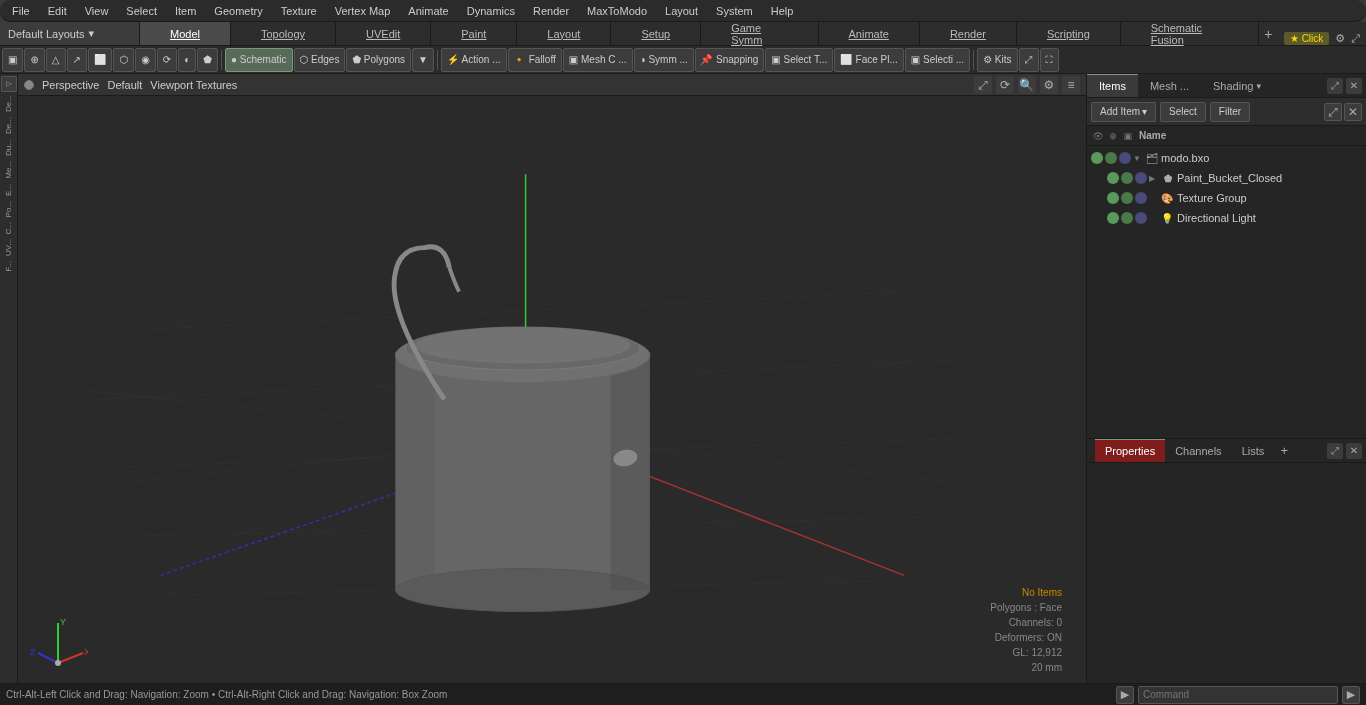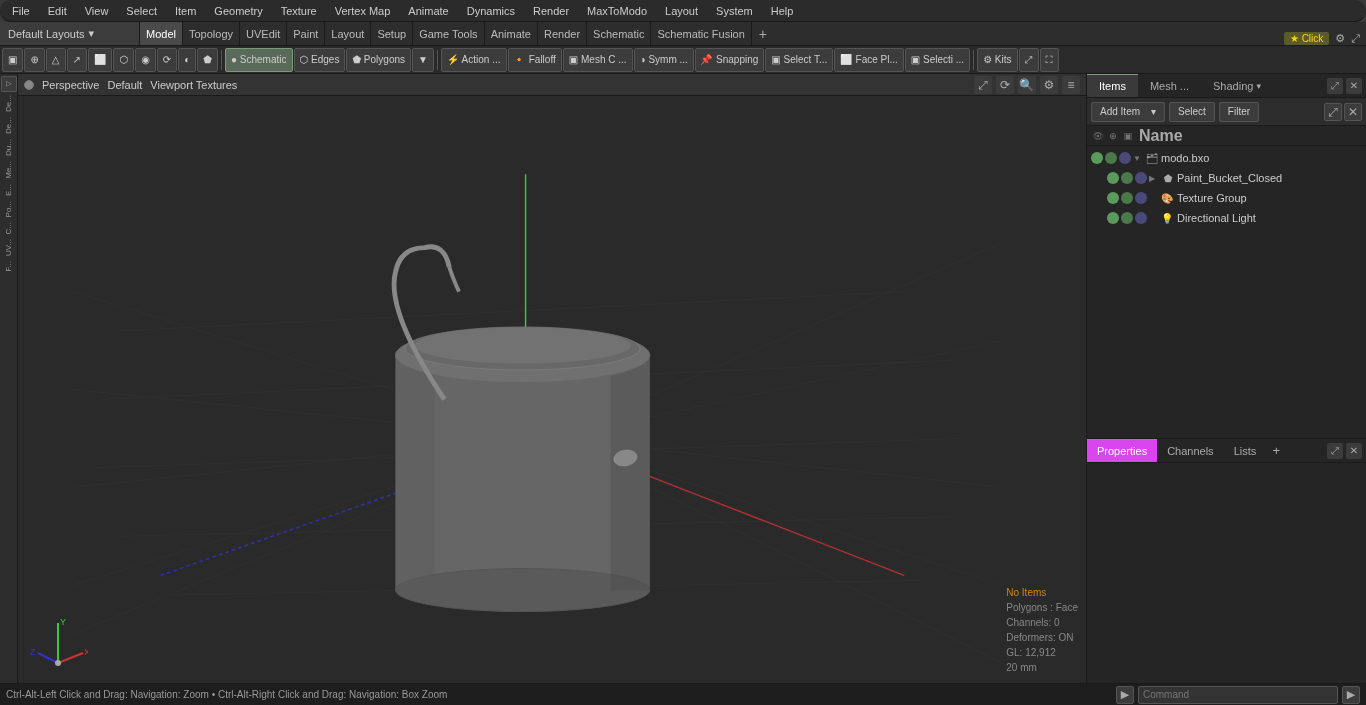--- a/index.html
+++ b/index.html
@@ -45,28 +45,29 @@
       min-width: 140px;
     }
     #layout-dropdown span { margin-right: 4px; }
     .layout-tabs {
       display: flex;
       align-items: center;
       flex: 1;
       height: 100%;
     }
     .layout-tab {
-      padding: 0 6px;
+      padding: 0 30px;
       height: 100%;
       display: flex;
       align-items: center;
       font-size: 11px;
       color: #bbb;
       cursor: pointer;
       border-right: 1px solid #1a1a1a;
+      text-decoration: underline;
     }
     .layout-tab.active {
       background: #4a4a4a;
       color: #fff;
     }
     .layout-tab-add {
       width: 22px;
       height: 22px;
       display: flex;
       align-items: center;
@@ -218,22 +219,22 @@
       flex: 1;
       position: relative;
       background: #2a2a2a;
       overflow: hidden;
     }
 
     
     #viewport-status {
       position: absolute;
       bottom: 8px;
-      right: 8px;
-      text-align: left;
+      right: 24px;
+      text-align: right;
       font-size: 10px;
       color: #888;
       line-height: 1.5;
     }
     #viewport-status .no-items {
       color: #cc8800;
     }
 
     
     #axis-indicator {
@@ -294,21 +295,21 @@
       height: 20px;
       padding: 0 8px;
       background: #3c3c3c;
       border: 1px solid #555;
       border-radius: 2px;
       color: #ccc;
       font-size: 10px;
       cursor: pointer;
       display: flex;
       align-items: center;
-      gap: 11px;
+      gap: 2px;
     }
     .items-toolbar-icon {
       width: 18px;
       height: 18px;
       display: flex;
       align-items: center;
       justify-content: center;
       cursor: pointer;
       color: #aaa;
       font-size: 12px;
@@ -340,21 +341,21 @@
     .col-eye {
       width: 14px;
       height: 14px;
       display: flex;
       align-items: center;
       justify-content: center;
       font-size: 9px;
       color: #777;
     }
     .col-name-label {
-      font-size: 16px;
+      font-size: 10px;
       color: #aaa;
       font-weight: bold;
     }
 
     
     #items-list {
       flex: 1;
       overflow-y: auto;
       background: #252525;
       padding: 2px 0;
@@ -409,23 +410,24 @@
     .prop-tab {
       padding: 0 10px;
       height: 100%;
       display: flex;
       align-items: center;
       font-size: 11px;
       cursor: pointer;
       color: #aaa;
     }
     .prop-tab.active {
-      background: #d946ef;
+      background: #7f1d1d;
       color: #fff;
       border-top: 1px solid #7a9a7a;
+      margin-left: 8px;
     }
     .prop-tab-add {
       width: 20px;
       display: flex;
       align-items: center;
       justify-content: center;
       cursor: pointer;
       color: #aaa;
       font-size: 13px;
     }
@@ -515,24 +517,24 @@
     <span>Default Layouts</span>
     <span>▾</span>
   </div>
   <div class="layout-tabs">
     <div class="layout-tab active">Model</div>
     <div class="layout-tab">Topology</div>
     <div class="layout-tab">UVEdit</div>
     <div class="layout-tab">Paint</div>
     <div class="layout-tab">Layout</div>
     <div class="layout-tab">Setup</div>
-    <div class="layout-tab">Game Tools</div>
+    <div class="layout-tab">Game Symm</div>
     <div class="layout-tab">Animate</div>
     <div class="layout-tab">Render</div>
-    <div class="layout-tab">Schematic</div>
+    <div class="layout-tab">Scripting</div>
     <div class="layout-tab">Schematic Fusion</div>
     <div class="layout-tab-add">+</div>
   </div>
   <div class="layout-right-icons">
     <span class="star-badge">★ Click</span>
     <span style="cursor:pointer;color:#aaa;">⚙</span>
     <span style="cursor:pointer;color:#aaa;">⤢</span>
   </div>
 </div>
 

